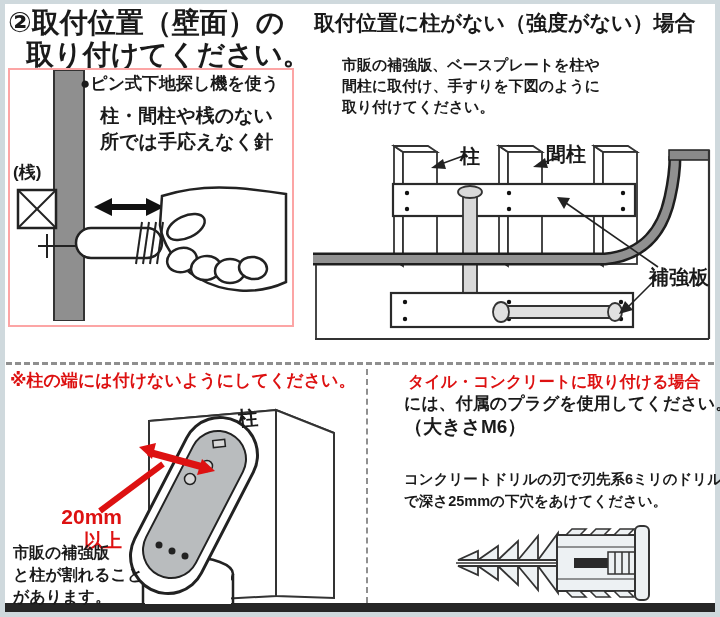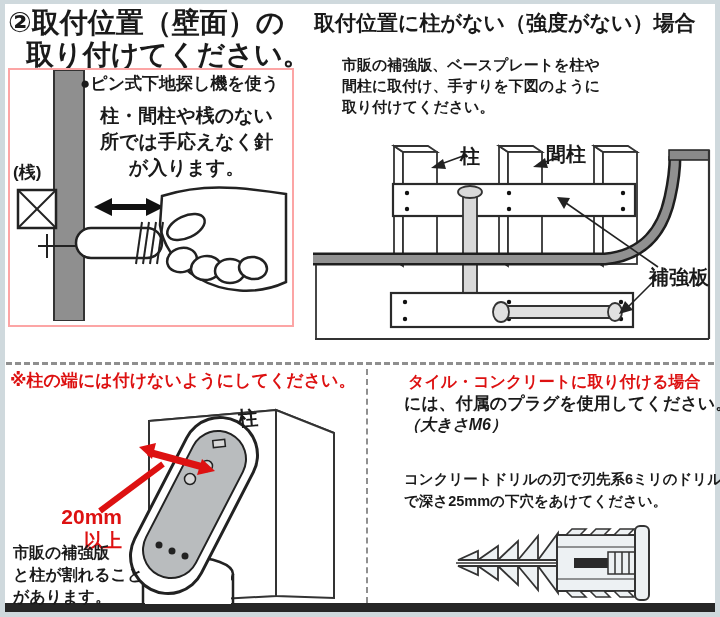--- a/index.html
+++ b/index.html
@@ -35,21 +35,21 @@
   .div-v{left:366px;top:369px;height:234px;border-left:2px dashed #8f8f8f;}
   
   .ew-heading{left:10px;top:371px;font-size:17px;}
   .dim-callout{left:52px;top:505px;width:70px;text-align:right;font-size:21px;line-height:24px;}
   .dim-callout .sub{font-size:19px;}
   .ew-note{left:13px;top:542px;font-size:16px;}
   .ew-note div{line-height:22px;}
   
   .tc-heading{left:408px;top:373px;font-size:16px;}
   .tc-body1{left:404px;top:394px;font-size:17px;}
-  .tc-body2{left:404px;top:416px;font-size:16px;font-style:italic;}
+  .tc-body2{left:404px;top:416px;font-size:19px;}
   .drill{left:404px;top:468px;font-size:14.5px;}
   .drill div{line-height:22px;}
   svg{display:block;}
 </style>
 </head>
 <body>
 
 <div class="root">
 
   <div class="abs frame" style="left:0;top:0;width:720px;height:4px;"></div>
@@ -92,21 +92,20 @@
         <ellipse cx="196" cy="198" rx="15" ry="12" fill="#fff" stroke="#222" stroke-width="2.5" transform="rotate(-8 196 198)"></ellipse>
         <ellipse cx="220" cy="201" rx="15" ry="12" fill="#fff" stroke="#222" stroke-width="2.5"></ellipse>
         <ellipse cx="243" cy="198" rx="14" ry="11" fill="#fff" stroke="#222" stroke-width="2.5" transform="rotate(8 243 198)"></ellipse>
         <ellipse cx="176" cy="157" rx="20" ry="11" fill="#fff" stroke="#222" stroke-width="2.5" transform="rotate(-25 176 157)"></ellipse>
       </g>
     </svg>
     <div class="abs jp sf-bullet">●ピン式下地探し機を使う</div>
     <div class="abs jp sf-body">
       <div>柱・間柱や桟のない</div>
       <div>所では手応えなく針</div>
-      <div>が入ります。</div>
     </div>
     <div class="abs jp sf-san">(桟)</div>
   </div>
 
   <div class="abs jp np-heading">取付位置に柱がない（強度がない）場合</div>
   <div class="abs jp np-body">
     <div>市販の補強版、ベースプレートを柱や</div>
     <div>間柱に取付け、手すりを下図のように</div>
     <div>取り付けてください。</div>
   </div>

